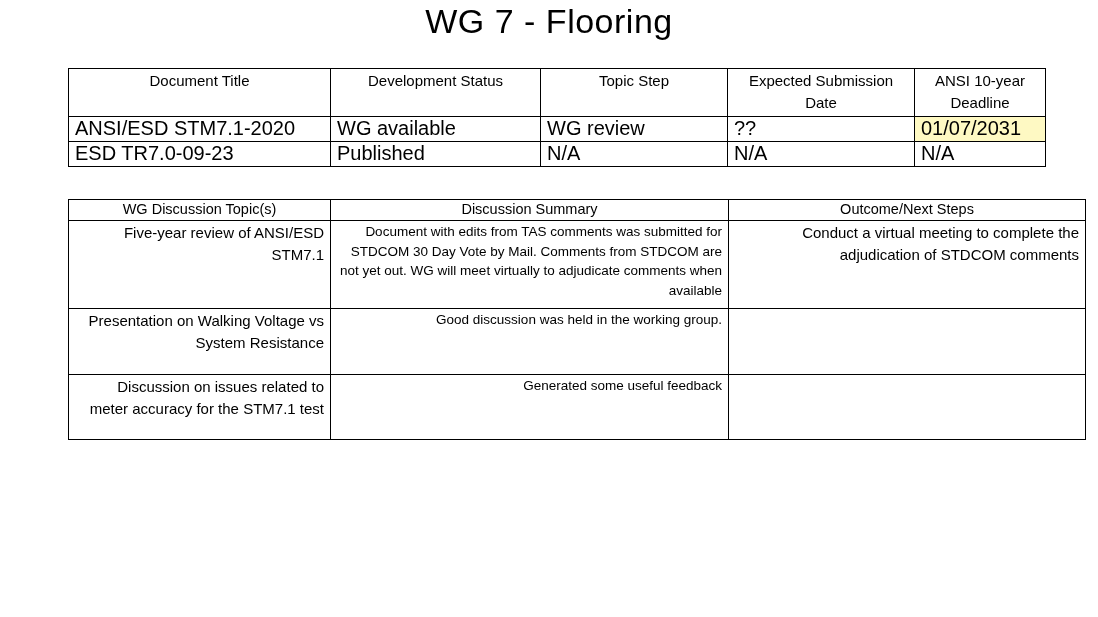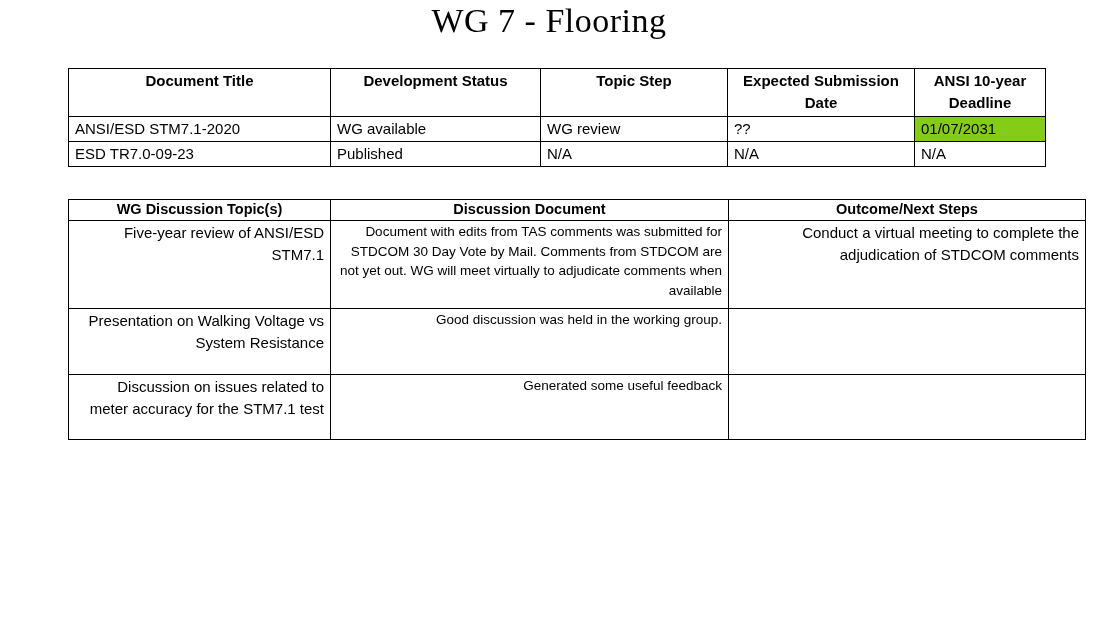--- a/index.html
+++ b/index.html
@@ -8,46 +8,46 @@
     width: 1098px; height: 617px;
     position: relative;
     font-family: "Liberation Sans", sans-serif;
     color: #000000;
     overflow: hidden;
   }
   .slide-title {
     position: absolute;
     top: 2px; left: 0; width: 100%;
     text-align: center;
-    font-family: Liberation Serif, serif;
+    font-family: Liberation Sans, sans-serif;
     font-weight: 400;
     font-size: 34px;
     letter-spacing: 0.5px;
     color: #000000;
   }
   table {
     border-collapse: collapse;
     table-layout: fixed;
     position: absolute;
     background: #ffffff;
   }
   td, th {
     border: 1.5px solid #000000;
     vertical-align: top;
     padding: 1px 6px 2px 6px;
     overflow: hidden;
   }
   th {
-    font-weight: bold;
+    font-weight: normal;
     text-align: center;
   }
   
   .documents-table { left: 68px; top: 68px; width: 977px; }
   .documents-table th { font-size: 15px; line-height: 22px; height: 47px; }
-  .documents-table td { font-size: 15px; line-height: 21px; height: 23px; white-space: nowrap; }
+  .documents-table td { font-size: 20px; line-height: 21px; height: 23px; white-space: nowrap; }
   
   .discussion-table { left: 68px; top: 199px; width: 1017px; padding-left: 12px; }
   .discussion-table th { font-size: 14.5px; line-height: 18px; height: 21px; padding-top: 0; }
   .discussion-table td { font-size: 15px; line-height: 22px; text-align: right; }
   .discussion-table td.summary-cell { font-size: 13.5px; line-height: 19.5px; }
   .discussion-table tr.row-1 td { height: 88px; }
   .discussion-table tr.row-2 td { height: 66px; }
   .discussion-table tr.row-3 td { height: 65px; }
 </style>
 </head>
@@ -69,42 +69,42 @@
     <th>Development Status</th>
     <th>Topic Step</th>
     <th>Expected Submission Date</th>
     <th>ANSI 10-year Deadline</th>
   </tr>
   <tr>
     <td>ANSI/ESD STM7.1-2020</td>
     <td>WG available</td>
     <td>WG review</td>
     <td>??</td>
-    <td style="background-color: #84cc16;">01/07/2031</td>
+    <td style="background-color: #fef9c3;">01/07/2031</td>
   </tr>
   <tr>
     <td>ESD TR7.0-09-23</td>
     <td>Published</td>
     <td>N/A</td>
     <td>N/A</td>
     <td>N/A</td>
   </tr>
 </tbody>
   </table>
 
 <table class="discussion-table">
   <colgroup>
     <col style="width:262px">
       <col style="width:398px">
       <col style="width:357px">
   </colgroup>
   <tbody>
       <tr>
     <th>WG Discussion Topic(s)</th>
-    <th>Discussion Document</th>
+    <th>Discussion Summary</th>
     <th>Outcome/Next Steps</th>
   </tr>
   <tr class="row-1">
     <td>Five-year review of ANSI/ESD STM7.1</td>
     <td class="summary-cell">Document with edits from TAS comments was submitted for STDCOM 30 Day Vote by Mail.  Comments from STDCOM are not yet out.  WG will meet virtually to adjudicate comments when available</td>
     <td>Conduct a virtual meeting to complete the adjudication of STDCOM comments</td>
   </tr>
   <tr class="row-2">
     <td>Presentation on Walking Voltage vs System Resistance</td>
     <td class="summary-cell">Good discussion was held in the working group.</td>

